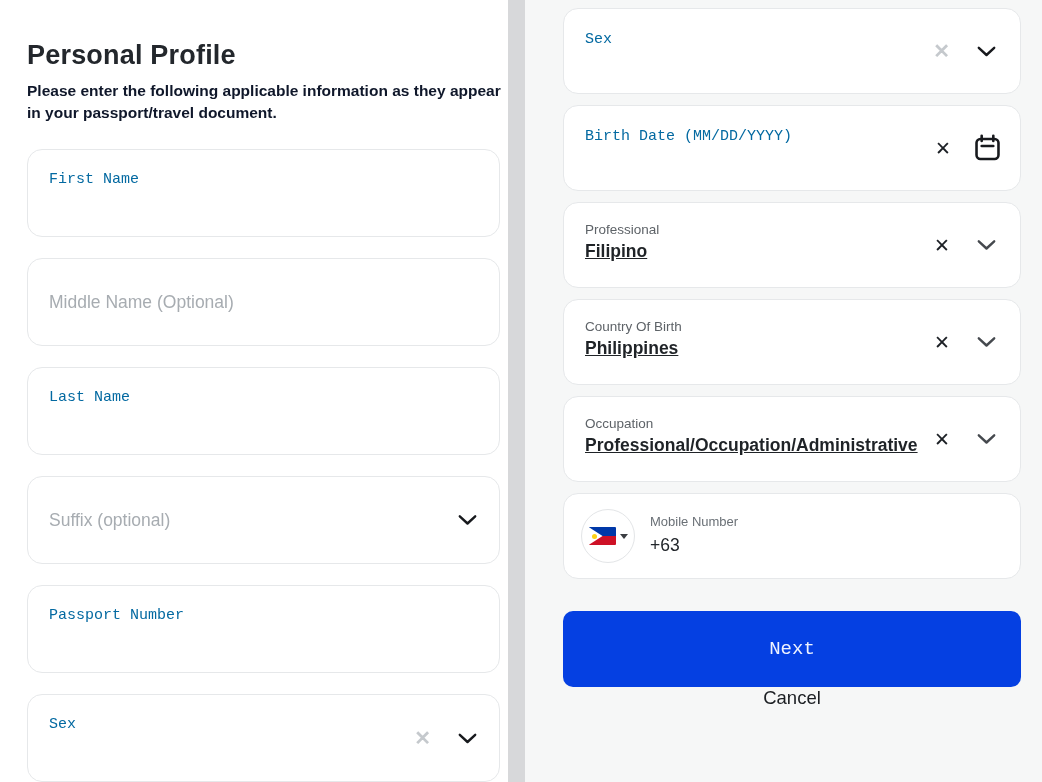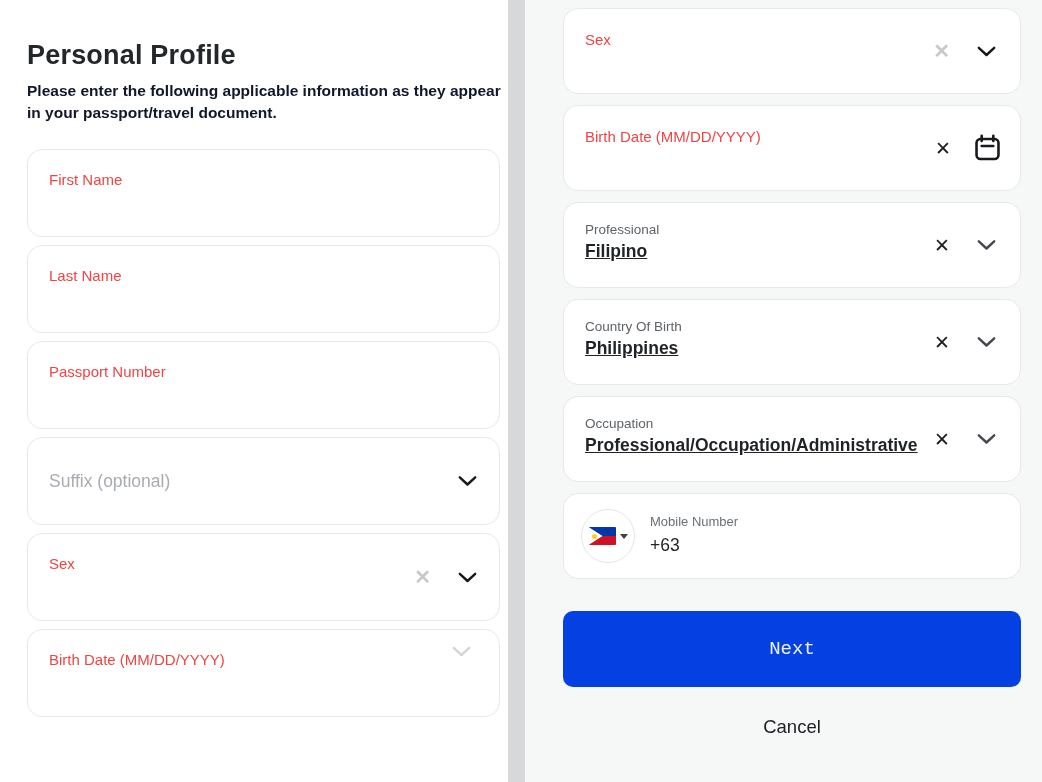--- a/index.html
+++ b/index.html
@@ -10,24 +10,24 @@
   }
 
   
   .left-panel { position:absolute; left:0; top:0; width:508px; height:680px; background:#ffffff; }
   .left-inner { padding:40px 0 0 27px; }
   .page-title { font-size:27px; font-weight:700; color:#23272c; letter-spacing:.2px; }
   .subtitle { margin-top:9px; font-size:15.5px; line-height:1.4; color:#0f172a; max-width:474px;font-weight:bold; }
   .fields { margin-top:26px; }
 
   .fbox {
-    position:relative; width:473px; height:88px; margin-bottom:8px;
+    position:relative; width:473px; height:88px; margin-bottom:21px;
     background:#fff; border:1px solid #e6e8ea; border-radius:15px;
   }
-  .toplabel { position:absolute; left:21px; top:21px; font-size:15px; color:#ef4444; }
+  .toplabel { position:absolute; left:21px; top:21px; font-size:15px; color:#0369a1;font-family:Liberation Mono, monospace; }
   .ph { position:absolute; left:21px; top:50%; transform:translateY(-50%); font-size:17.5px; color:#a7acb1; }
 
   .icons { position:absolute; right:22px; top:50%; transform:translateY(-50%); display:flex; align-items:center; gap:27px; }
   .xmark { font-size:19px; line-height:1; color:#1b1f24; }
   .xmark.gray { color:#c5c9cd; font-weight:700; font-size:20px; }
   .chev { width:19px; height:11px; fill:none; stroke-width:2.4; stroke-linecap:round; stroke-linejoin:round; }
   .chev-dark { stroke:#17191d; }
   .chev-gray { stroke:#45494e; }
   .chev-faint { stroke:#d3d6d9; }
   .faint-pos { position:absolute; right:28px; top:16px; }
@@ -61,52 +61,55 @@
   .flag-caret { width:0; height:0; border-left:4px solid transparent; border-right:4px solid transparent; border-top:5px solid #3b3e42; }
   .mobile-label { position:absolute; left:86px; top:20px; font-size:13px; color:#6a7076; }
   .mobile-value { position:absolute; left:86px; top:41px; font-size:17.5px; font-weight:400; color:#22262b; }
 
   
   .next-btn {
     margin-top:32px; width:458px; height:76px; border:none; border-radius:10px;
     background:#0540e2; color:#eef2ff; font-size:19px; font-family:Liberation Mono, monospace;
     display:flex; align-items:center; justify-content:center; cursor:pointer;
   }
-  .cancel-btn { margin-top:29px; width:458px; text-align:center; font-size:18.5px; color:#1b1e22; cursor:pointer; }
+  .cancel-btn { width:458px; text-align:center; font-size:18.5px; color:#1b1e22; cursor:pointer; }
 </style>
 </head>
 <body>
 
 <div class="left-panel">
   <div class="left-inner">
     <div class="page-title">Personal Profile</div>
     <p class="subtitle">Please enter the following applicable information as they appear in your passport/travel document.</p>
 
     <div class="fields">
 
       <div class="fbox">
         <span class="toplabel">First Name</span>
       </div>
 
+      <div class="fbox">
+        <span class="ph">Middle Name (Optional)</span>
+      </div>
 
       <div class="fbox">
         <span class="toplabel">Last Name</span>
-      </div>
-
-      <div class="fbox">
-        <span class="toplabel">Passport Number</span>
       </div>
 
       <div class="fbox">
         <span class="ph">Suffix (optional)</span>
         <span class="icons">
           <svg class="chev chev-dark" viewBox="0 0 19 11">
               <polyline points="1.8,1.8 9.5,9 17.2,1.8"></polyline>
             </svg>
         </span>
+      </div>
+
+      <div class="fbox">
+        <span class="toplabel">Passport Number</span>
       </div>
 
       <div class="fbox">
         <span class="toplabel">Sex</span>
         <span class="icons">
           <span class="xmark gray">✕</span>
           <svg class="chev chev-dark" viewBox="0 0 19 11">
               <polyline points="1.8,1.8 9.5,9 17.2,1.8"></polyline>
             </svg>
         </span>

